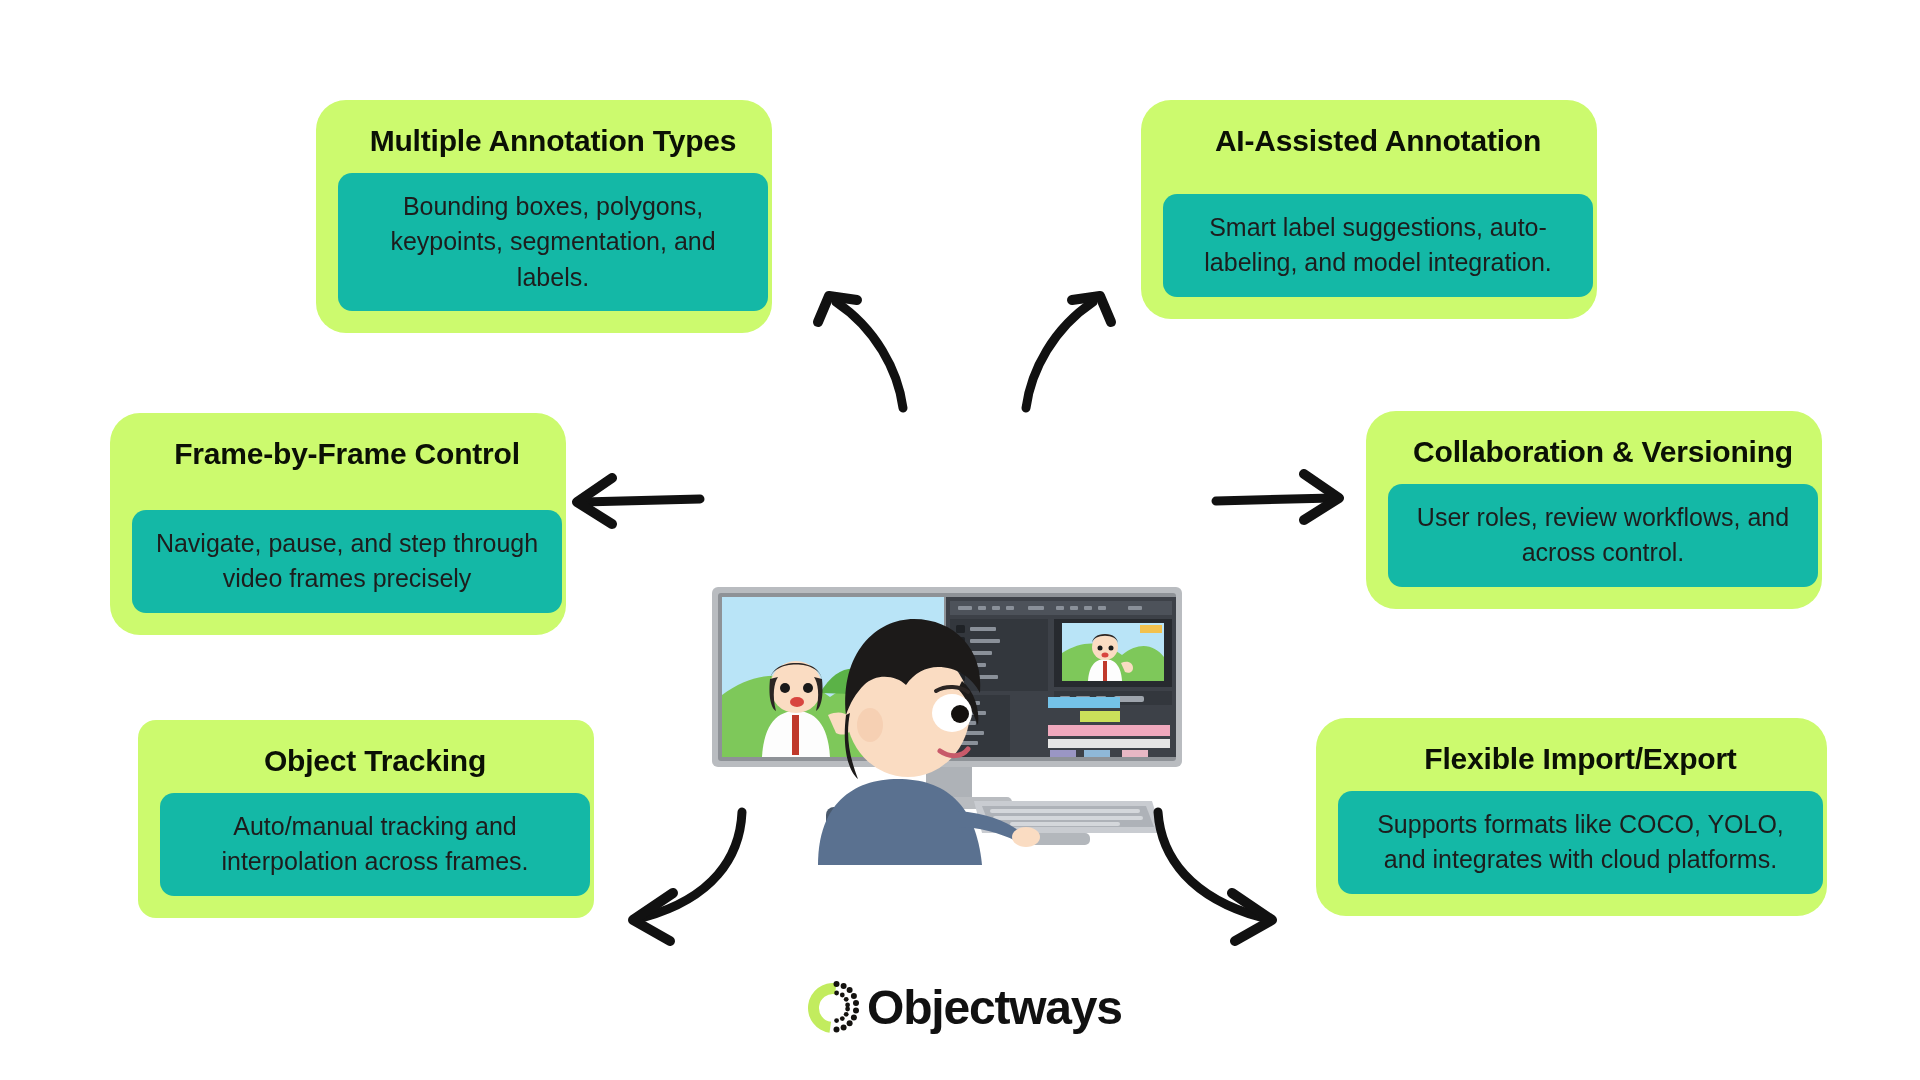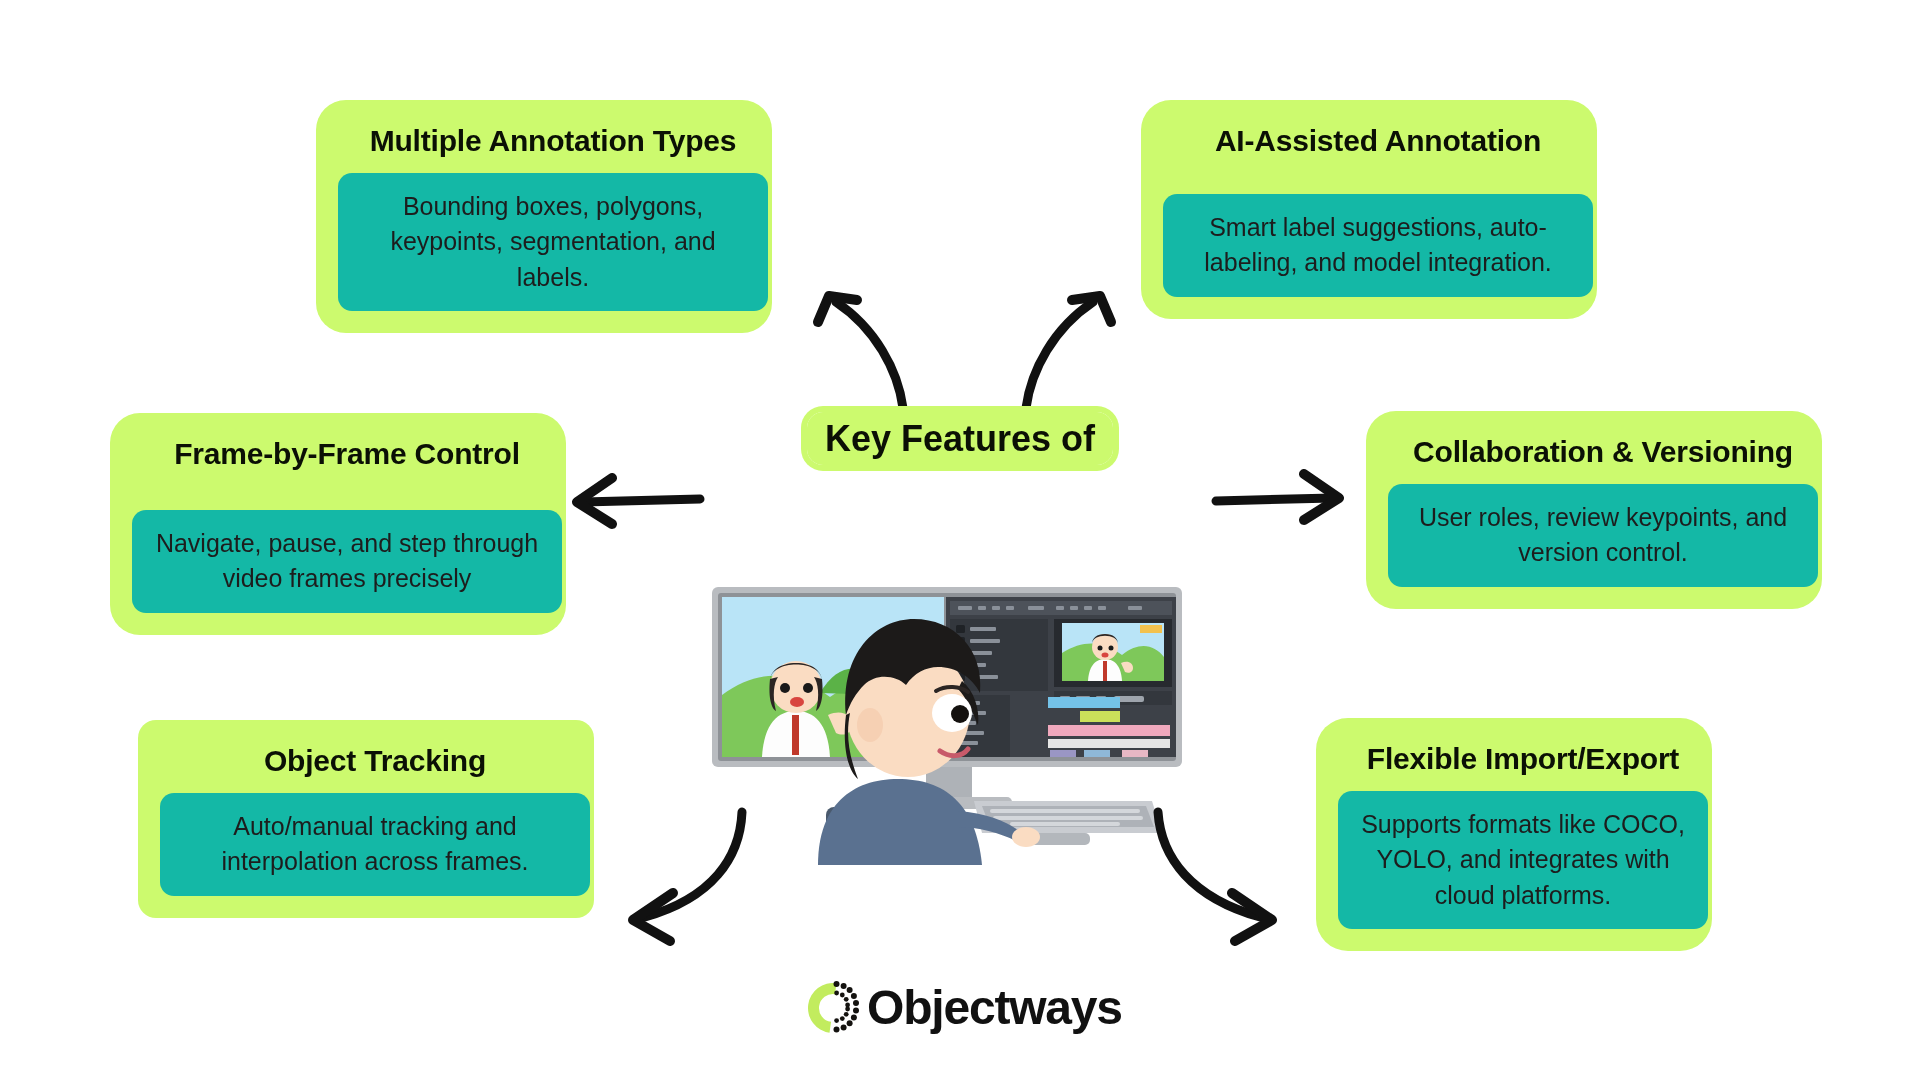--- a/index.html
+++ b/index.html
@@ -52,21 +52,21 @@
     color: #1d1d1d;
     text-align: center;
   }
 
   
   #card-multiple-annotation-types { left: 316px; top: 100px;  width: 456px; }
   #card-ai-assisted-annotation    { left: 1141px; top: 100px; width: 456px; gap: 21px; }
   #card-frame-by-frame-control    { left: 110px;  top: 413px; width: 456px; gap: 24px; }
   #card-collaboration-versioning  { left: 1366px; top: 411px; width: 456px; }
   #card-object-tracking           { left: 138px;  top: 720px; width: 456px; border-radius: 18px; }
-  #card-flexible-import-export    { left: 1316px; top: 718px; width: 396px; border-radius: 32px; }
+  #card-flexible-import-export    { left: 1316px; top: 718px; width: 511px; }
 
   
   #center-title {
     position: absolute;
     left: 710px;
     top: 415px;
     width: 500px;
     text-align: center;
     font-weight: bold;
     font-size: 36px;
@@ -300,41 +300,41 @@
       <circle cx="260" cy="139" r="9" fill="#14110f"></circle>
       <path d="M236 116 C 246 110, 260 111, 268 117" stroke="#2b2523" stroke-width="4" fill="none" stroke-linecap="round"></path>
 
       <path d="M240 176 C 250 183, 262 182, 268 174" stroke="#c85a6a" stroke-width="5" fill="none" stroke-linecap="round"></path>
 
       <ellipse cx="170" cy="150" rx="13" ry="17" fill="#f6d0b3"></ellipse>
     </g>
   </svg>
 
   <div id="center-title">
-    <span class="tl">Key Features of</span><br>
+    <br>
   </div>
 
   <div class="card" id="card-multiple-annotation-types">
     <div class="card-title">Multiple Annotation Types</div>
     <div class="card-body">Bounding boxes, polygons, keypoints, segmentation, and labels.</div>
   </div>
 
   <div class="card" id="card-ai-assisted-annotation">
     <div class="card-title">AI-Assisted Annotation</div>
     <div class="card-body">Smart label suggestions, auto-labeling, and model integration.</div>
   </div>
 
   <div class="card" id="card-frame-by-frame-control">
     <div class="card-title">Frame-by-Frame Control</div>
     <div class="card-body">Navigate, pause, and step through video frames precisely</div>
   </div>
 
   <div class="card" id="card-collaboration-versioning">
     <div class="card-title">Collaboration &amp; Versioning</div>
-    <div class="card-body">User roles, review keypoints, and version control.</div>
+    <div class="card-body">User roles, review workflows, and across control.</div>
   </div>
 
   <div class="card" id="card-object-tracking">
     <div class="card-title">Object Tracking</div>
     <div class="card-body">Auto/manual tracking and interpolation across frames.</div>
   </div>
 
   <div class="card" id="card-flexible-import-export">
     <div class="card-title">Flexible Import/Export</div>
     <div class="card-body">Supports formats like COCO, YOLO, and integrates with cloud platforms.</div>

